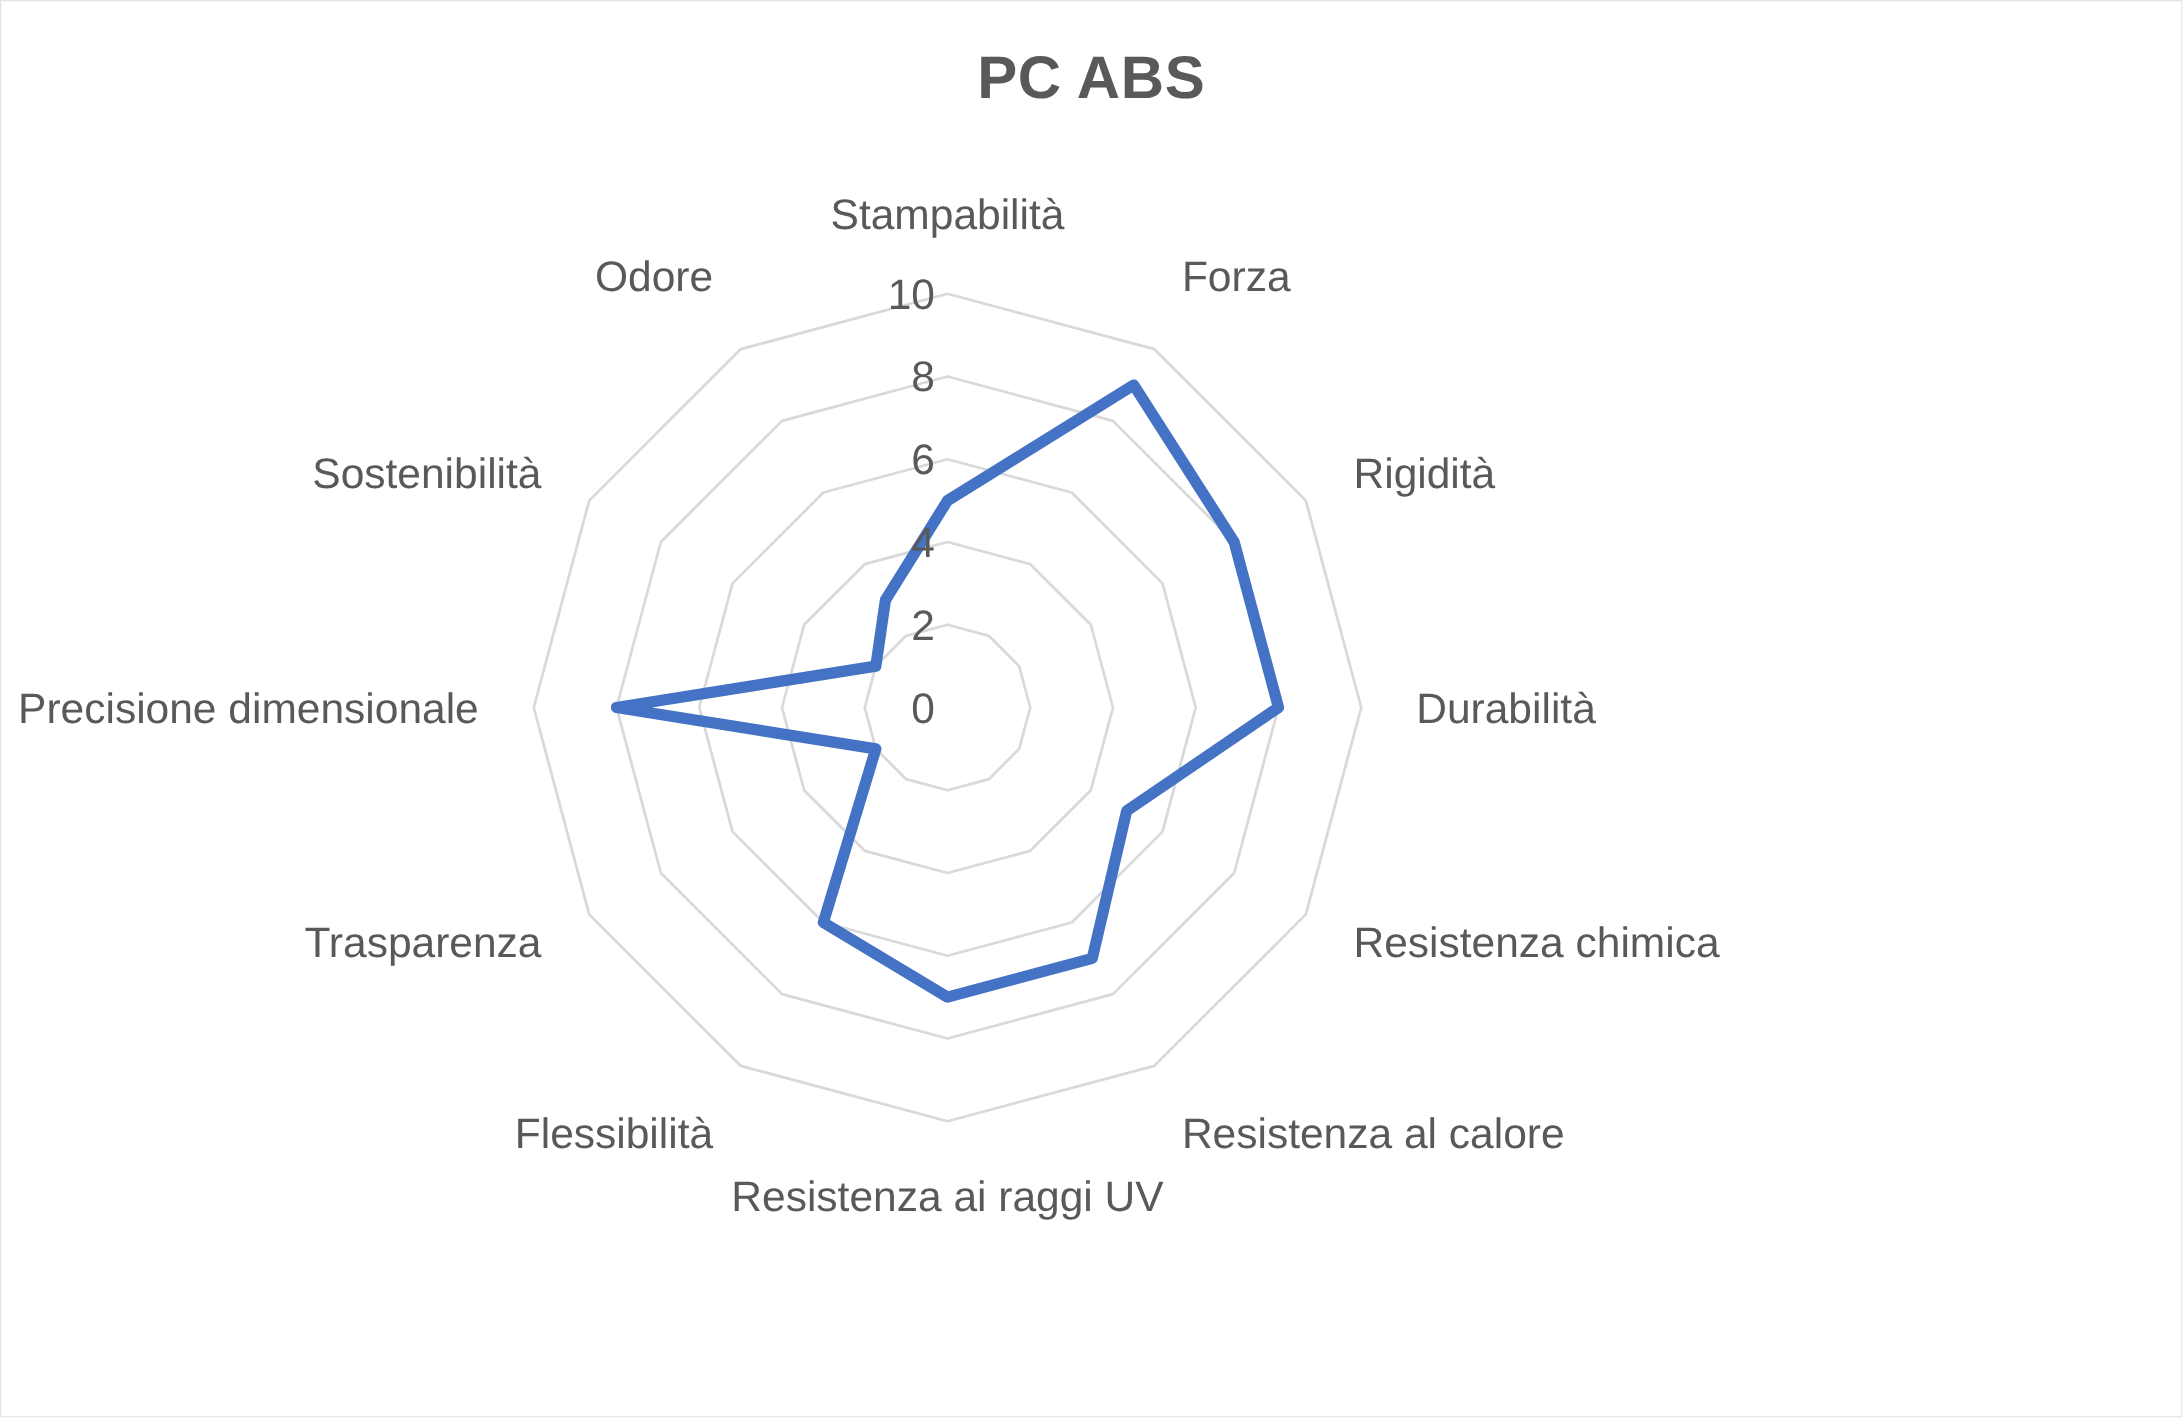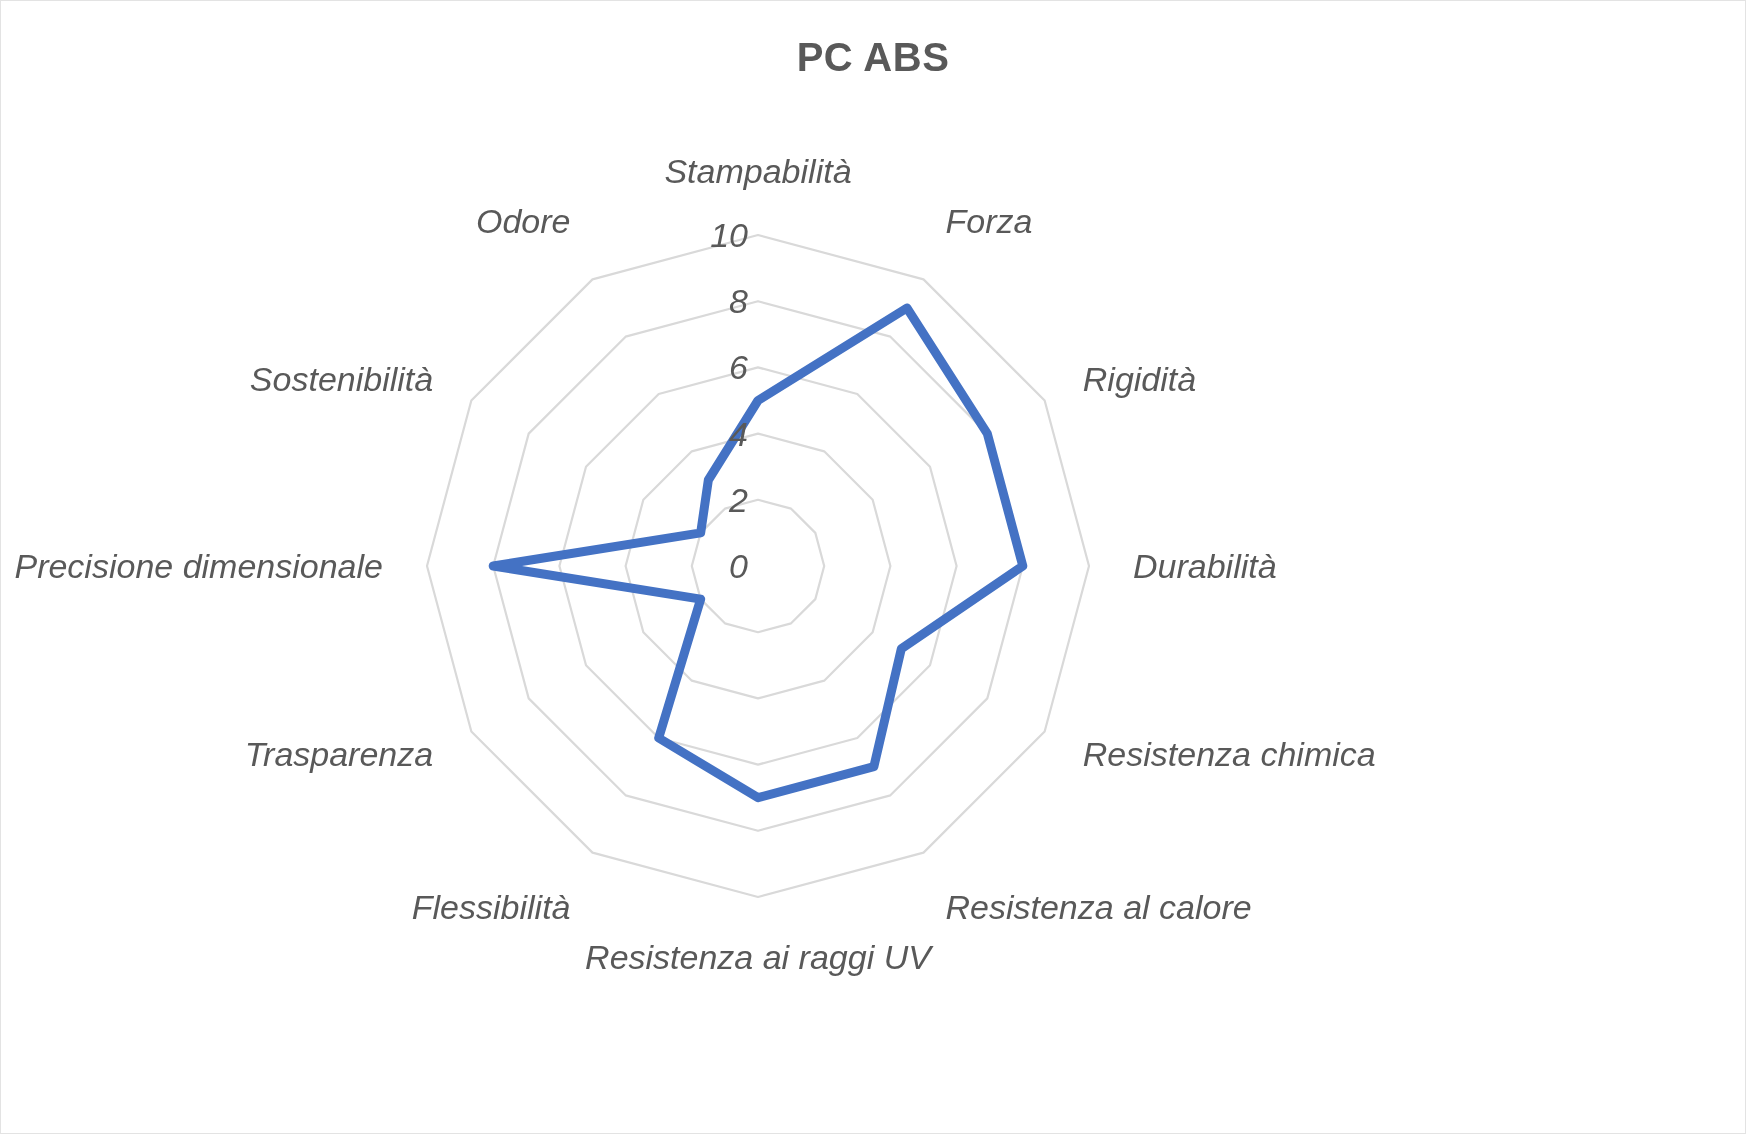--- a/index.html
+++ b/index.html
@@ -16,30 +16,29 @@
     box-sizing: border-box;
     overflow: hidden;
     font-family: "Liberation Sans", sans-serif;
   }
   #chart-title {
     position: absolute;
     top: 34px;
     left: 0;
     width: 100%;
     text-align: center;
-    font-size: 40px;
+    font-size: 48px;
     font-weight: bold;
     color: #595959;
     letter-spacing: 0.5px;
     font-family: "Liberation Sans", sans-serif;
   }
   #radar-wrap {
     position: absolute;
     inset: 0;
-    font-style: italic;
   }
   svg#radar {
     position: absolute;
     top: 0;
     left: 0;
     width: 1746px;
     height: 1134px;
     display: block;
   }
   .grid-poly {

